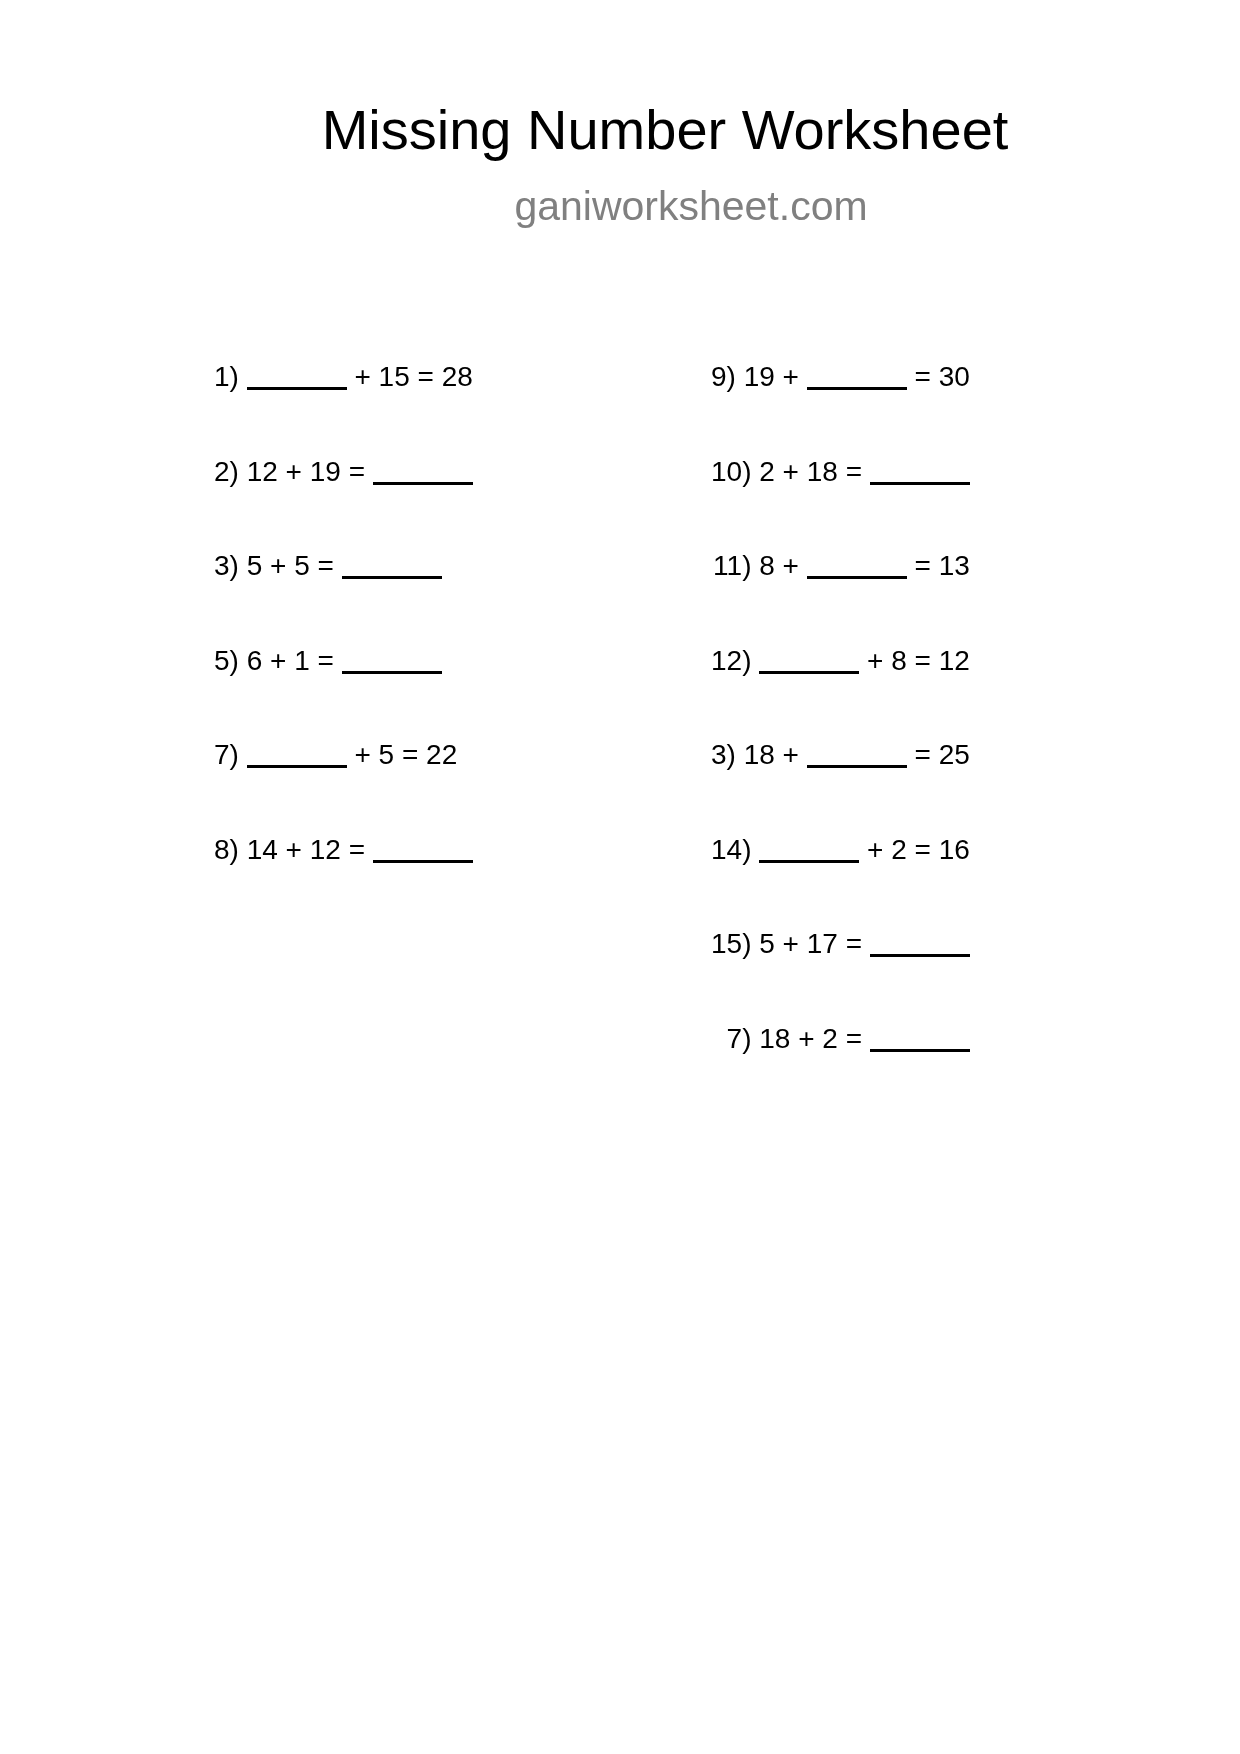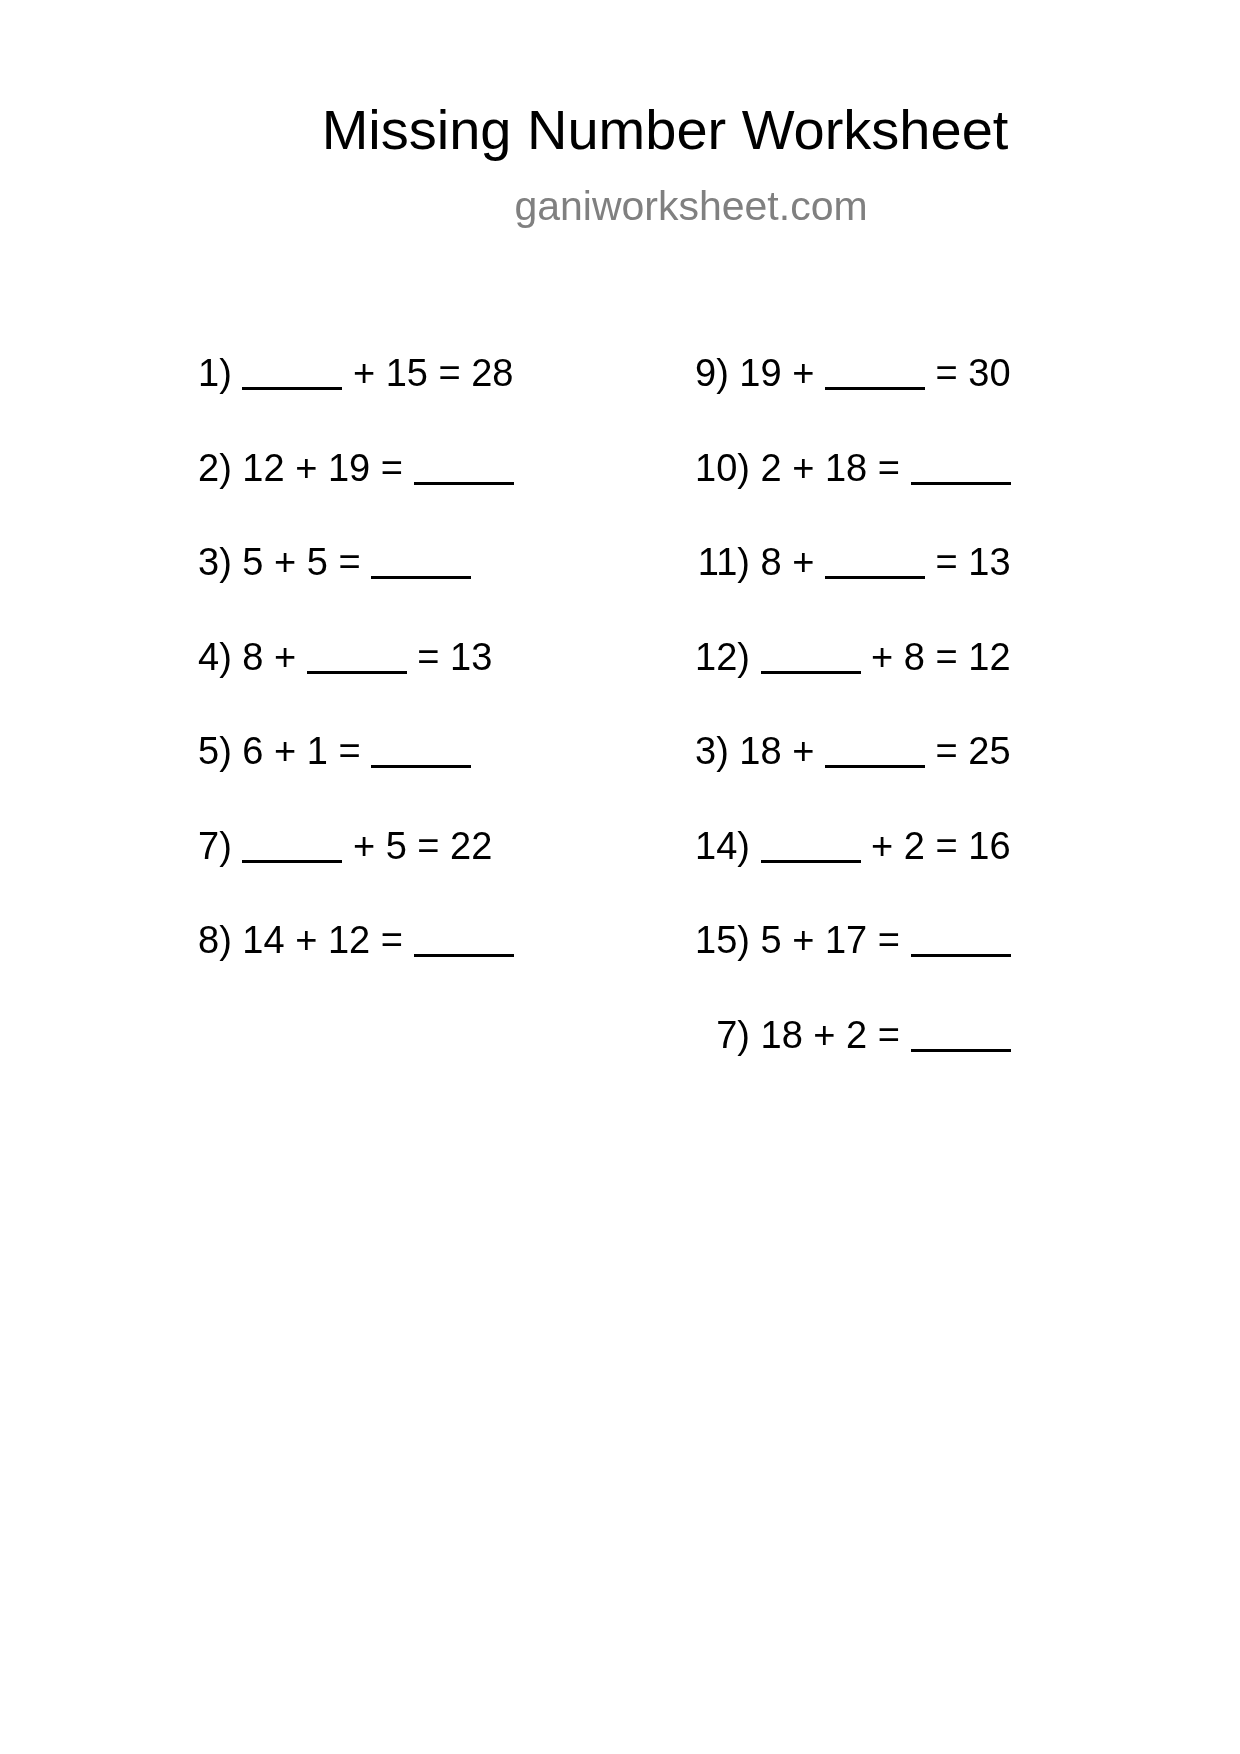--- a/index.html
+++ b/index.html
@@ -34,24 +34,25 @@
       font-size: 41px;
       line-height: 48px;
     }
     .column {
       position: absolute;
       top: 347px;
     }
     .col-left { left: 198px; }
     .col-right { left: 695px; text-align: right; }
     .problem {
-      font-size: 38px;
+      font-size: 28px;
       line-height: 48px;
       height: 94.5px;
       white-space: pre;
+      margin-left: 16px;
     }
     .num { }
     .blank {
       display: inline-block;
       width: 100px;
       border-bottom: 3px solid #000;
       height: 36px;
       vertical-align: baseline;
       position: relative;
       top: 4px;
@@ -60,21 +61,20 @@
 </head>
 <body>
 
 <div class="title">Missing Number Worksheet</div>
 <div class="subtitle" style="color:#808080;">ganiworksheet.com</div>
 
 <div class="column col-left" id="col-left">
     <div class="problem"><span class="num">1)</span> <span></span><span class="blank"></span><span> + 15 = 28</span></div>
     <div class="problem"><span class="num">2)</span><span> 12 + 19 = </span><span class="blank"></span><span></span></div>
     <div class="problem"><span class="num">3)</span><span> 5 + 5 = </span><span class="blank"></span><span></span></div>
-    <div class="problem"><span class="num">4)</span><span> 8 + </span><span class="blank"></span><span> = 13</span></div>
     <div class="problem"><span class="num">5)</span><span> 6 + 1 = </span><span class="blank"></span><span></span></div>
     <div class="problem"><span class="num">7)</span> <span></span><span class="blank"></span><span> + 5 = 22</span></div>
     <div class="problem"><span class="num">8)</span><span> 14 + 12 = </span><span class="blank"></span><span></span></div>
   </div>
 <div class="column col-right" id="col-right">
     <div class="problem"><span class="num">9)</span><span> 19 + </span><span class="blank"></span><span> = 30</span></div>
     <div class="problem"><span class="num">10)</span><span> 2 + 18 = </span><span class="blank"></span><span></span></div>
     <div class="problem"><span class="num">11)</span><span> 8 + </span><span class="blank"></span><span> = 13</span></div>
     <div class="problem"><span class="num">12)</span> <span></span><span class="blank"></span><span> + 8 = 12</span></div>
     <div class="problem"><span class="num">3)</span><span> 18 + </span><span class="blank"></span><span> = 25</span></div>

